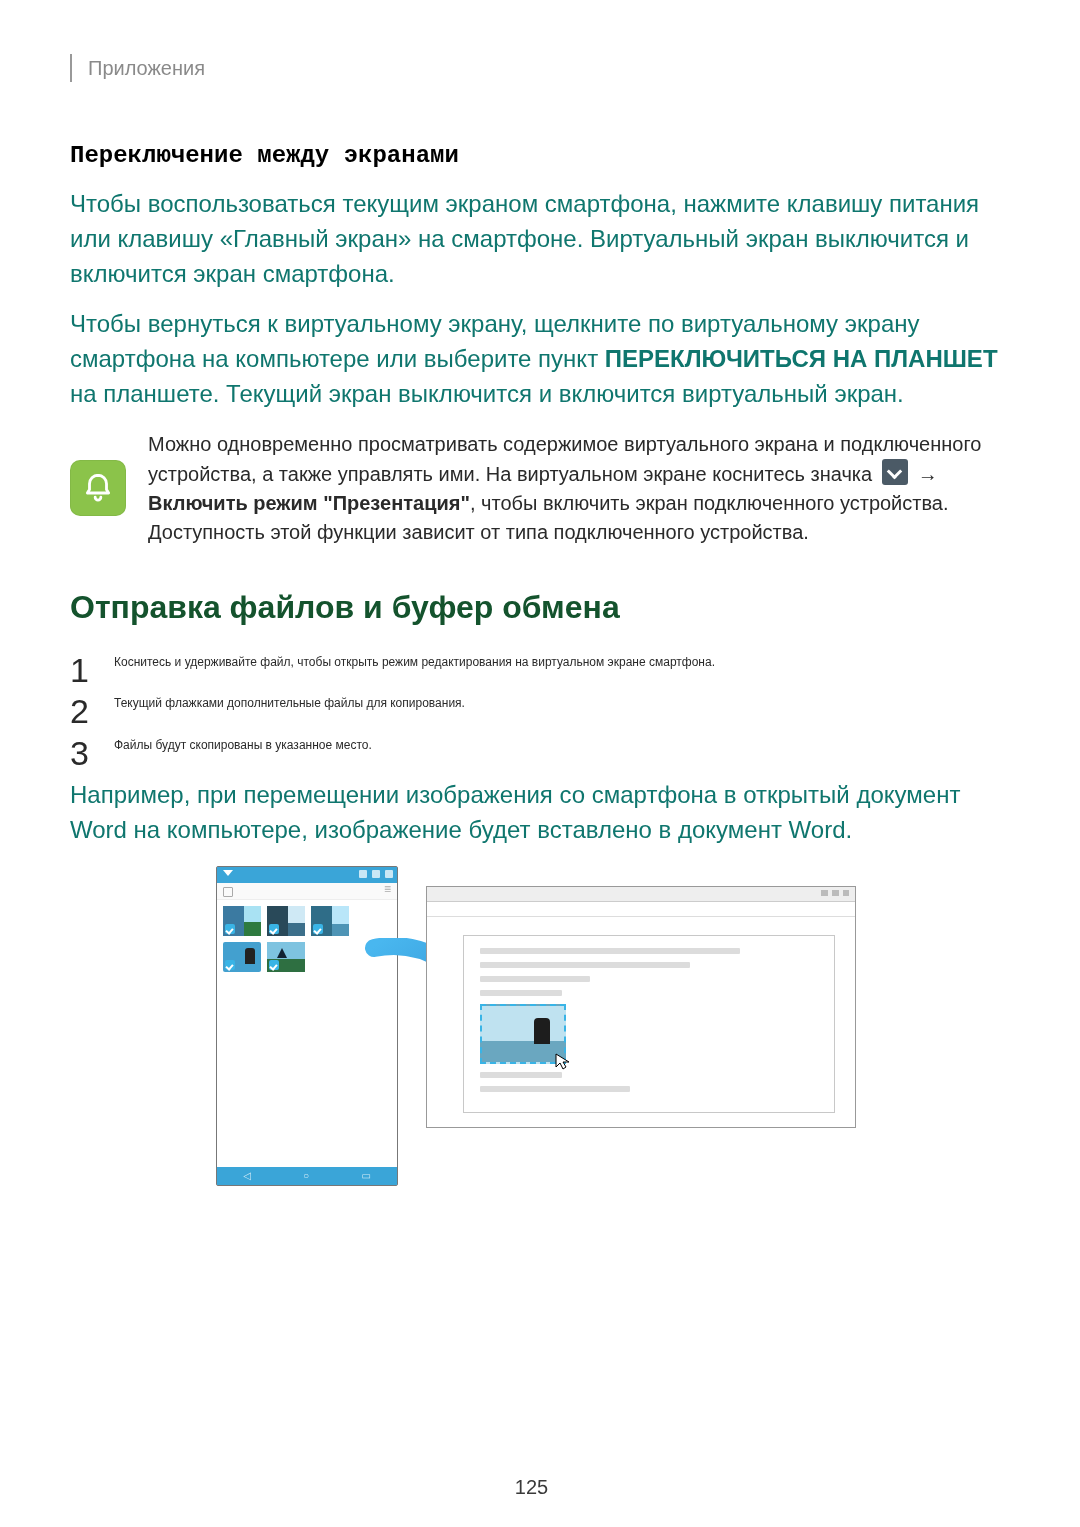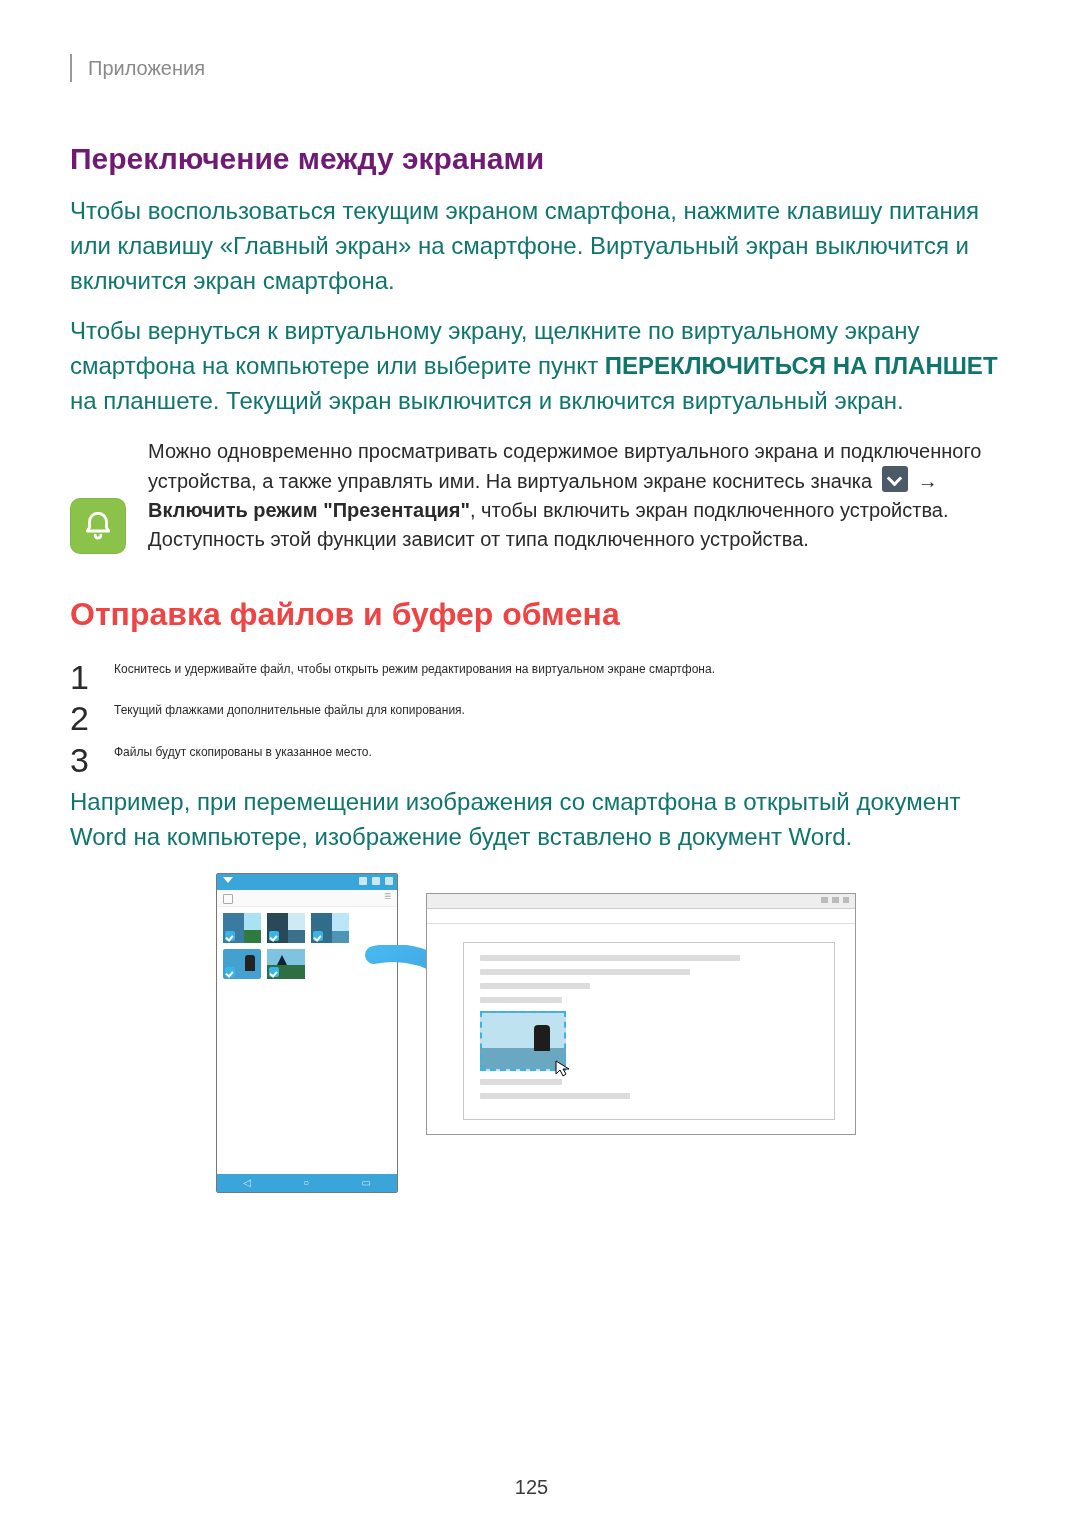--- a/index.html
+++ b/index.html
@@ -27,39 +27,40 @@
   .header-tick {
     width: 2px;
     height: 28px;
     background: #999;
   }
   .header-label {
     color: #8a8a8a;
     font-size: 20px;
   }
   h3.section-strong {
-    font-size: 30px;
+    font-size: 24px;
     font-weight: 700;
     margin: 0 0 18px 0;
-    color: #701a75;
+    color: #000000;
+    font-family: Liberation Mono, monospace;
   }
   p.body {
     font-size: 24px;
     line-height: 1.45;
     margin: 0 0 16px 0;
     color: #0f766e;
   }
   .bold-inline {
     font-weight: 700;
   }
   .note-row {
     display: flex;
     gap: 22px;
     margin: 18px 0 42px 0;
-    align-items: flex-end;
+    align-items: center;
   }
   .note-icon-box {
     width: 56px;
     height: 56px;
     border-radius: 10px;
     background: #8bc34a;
     position: relative;
     flex-shrink: 0;
     box-shadow: inset 0 0 0 1px rgba(0,0,0,.05);
   }
@@ -87,21 +88,21 @@
     top:7px; left:7px;
     width:8px; height:8px;
     border-left:3px solid #fff;
     border-bottom:3px solid #fff;
     transform: rotate(-45deg);
   }
   .arrow-inline { margin-left:6px; }
   h2.topic {
     font-size: 32px;
     font-weight: 700;
-    color: #ef4444;
+    color: #14532d;
     margin: 0 0 28px 0;
   }
   ol.steps {
     list-style: none;
     padding: 0;
     margin: 18px 0 16px 0;
     counter-reset: step;
   }
   ol.steps > li {
     counter-increment: step;

